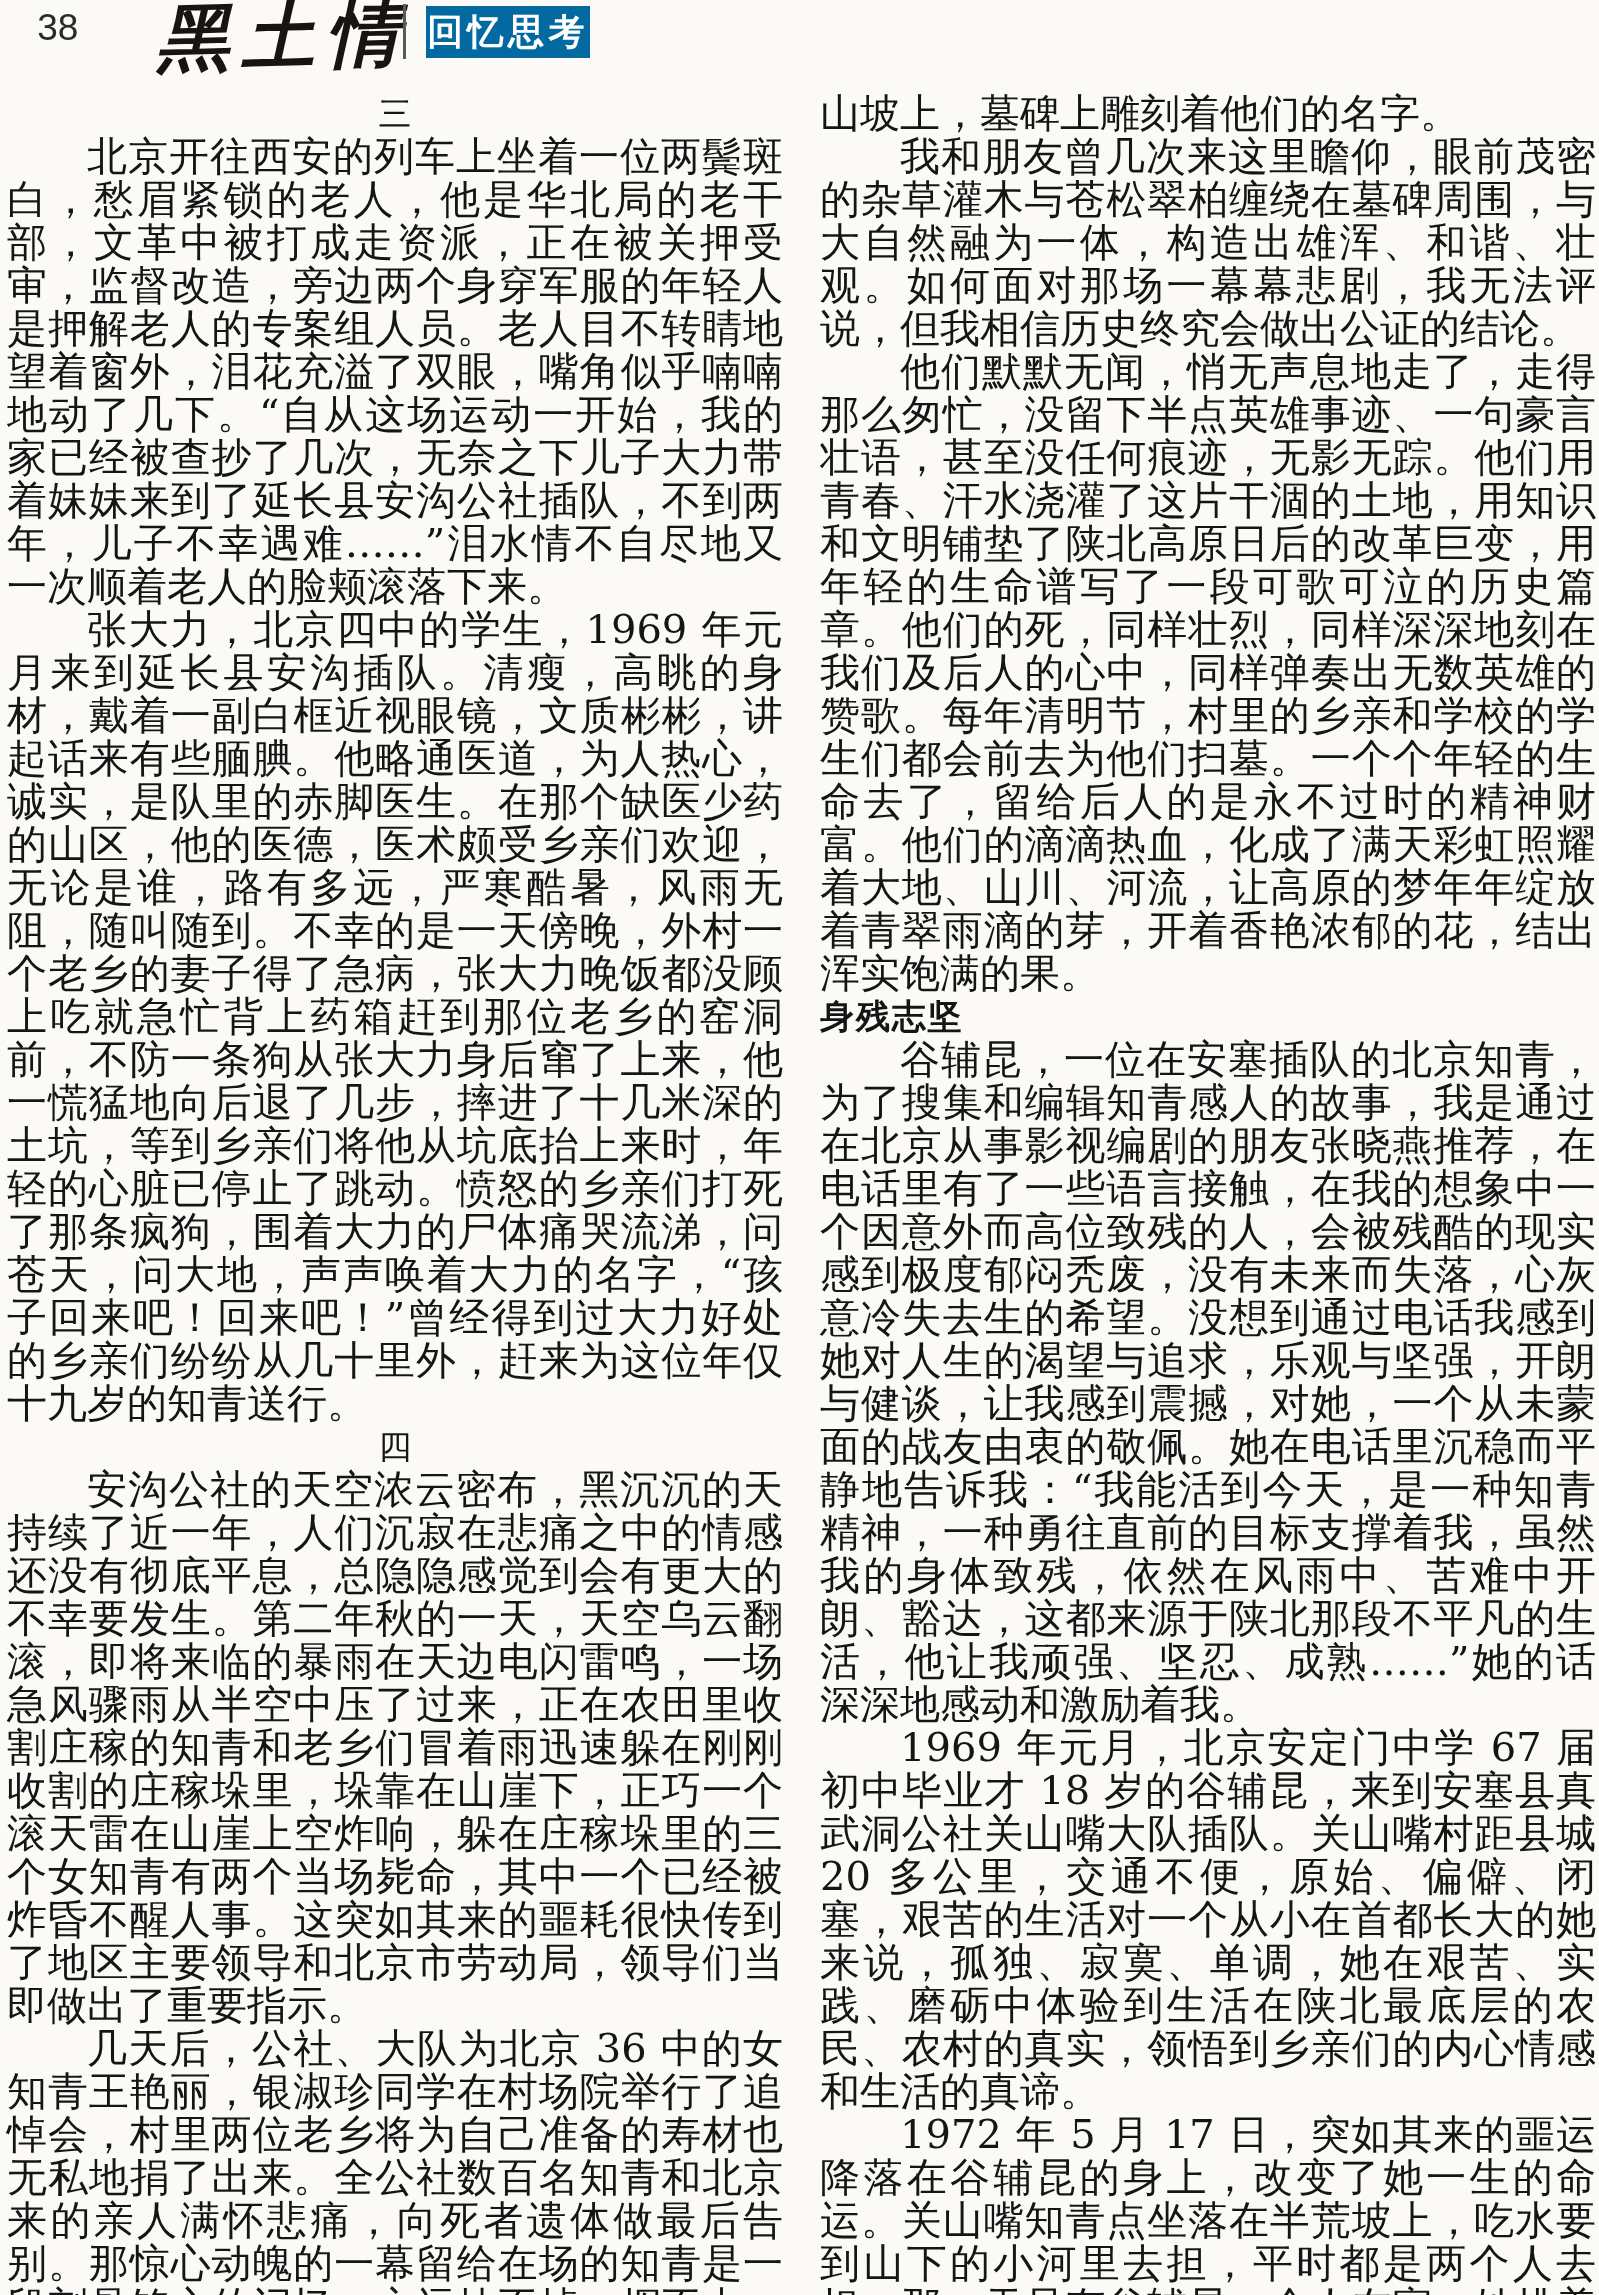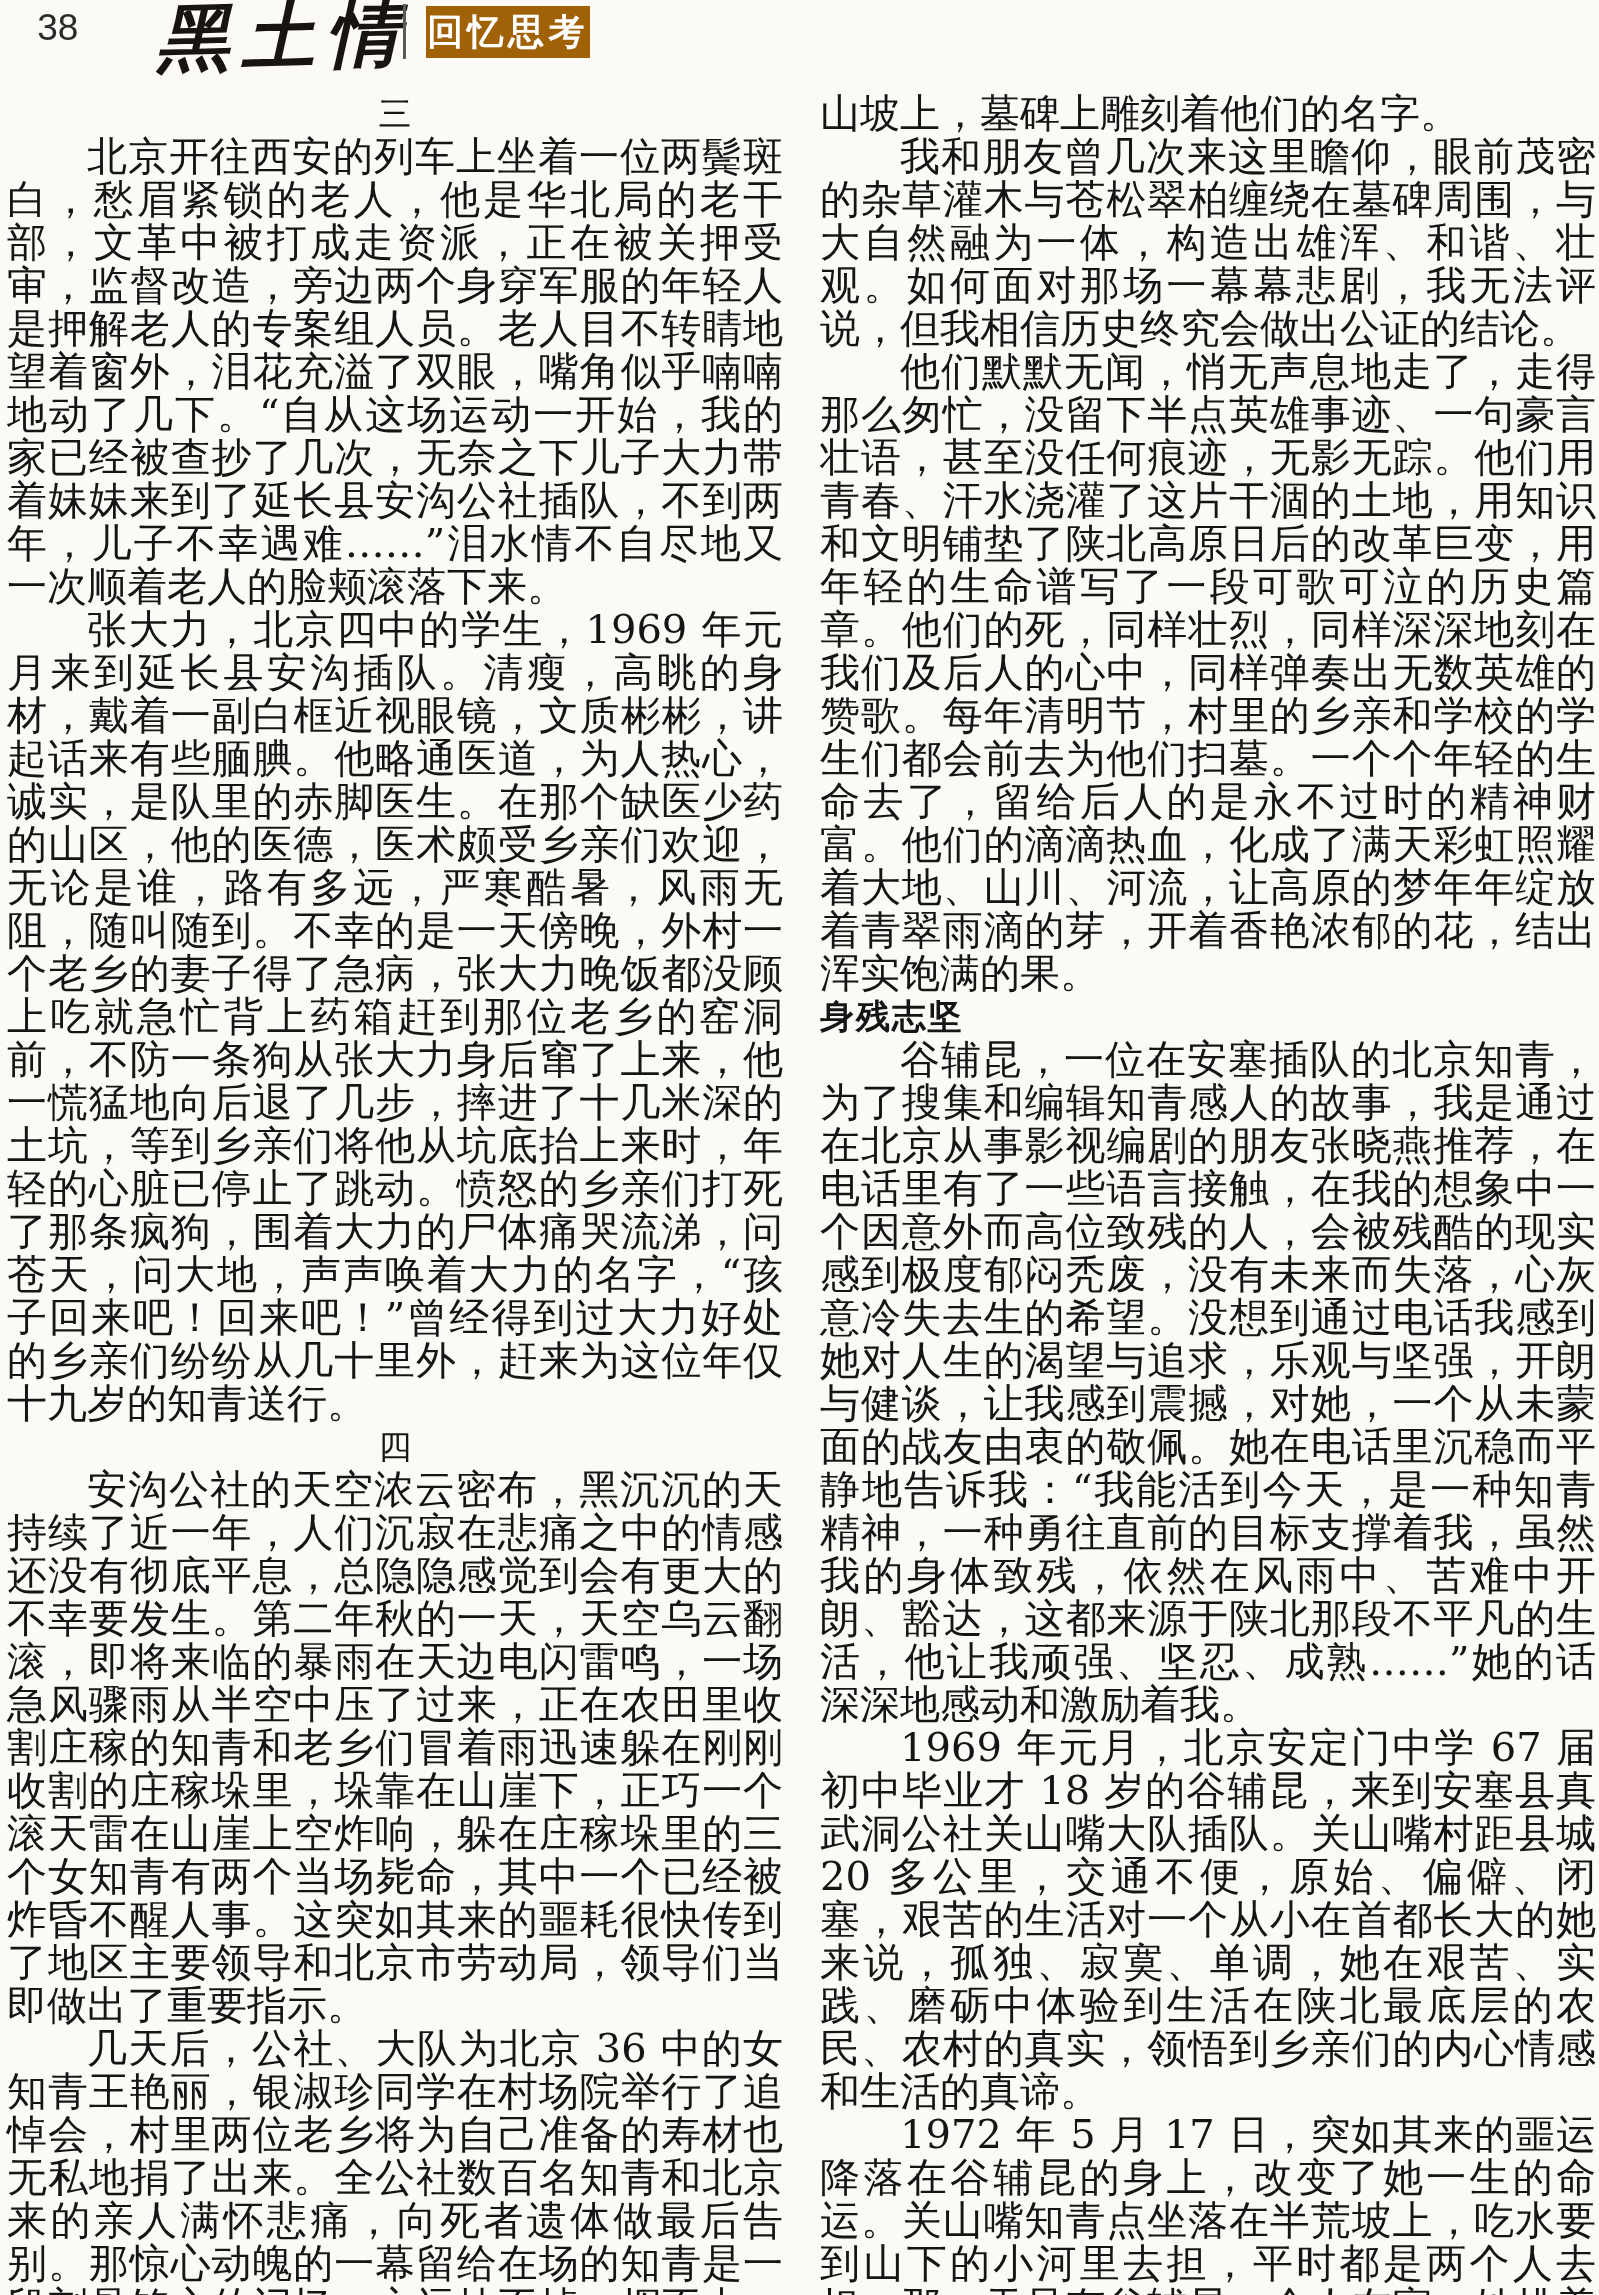--- a/index.html
+++ b/index.html
@@ -24,21 +24,21 @@
     transform:rotate(-1.5deg);
     font-family:"DejaVu Serif",serif;
     white-space:nowrap;
   }
   .hdr-divider{
     position:absolute;left:371px;top:3.6px;width:2.7px;height:55px;
     background:#5a5a5a;
   }
   .badge{
     position:absolute;left:394px;top:6.2px;width:164px;height:52px;
-    background:#a16207;color:#ffffff;
+    background:#0369a1;color:#ffffff;
     display:flex;align-items:center;justify-content:center;
     font-family:"Liberation Sans",sans-serif;
     font-size:36px;font-weight:bold;letter-spacing:4.4px;
   }
   .columns{
     position:absolute;top:92px;left:7.1px;width:1589px;
     display:flex;gap:37px;align-items:flex-start;
   }
   .col{width:776px;}
   .col p{

